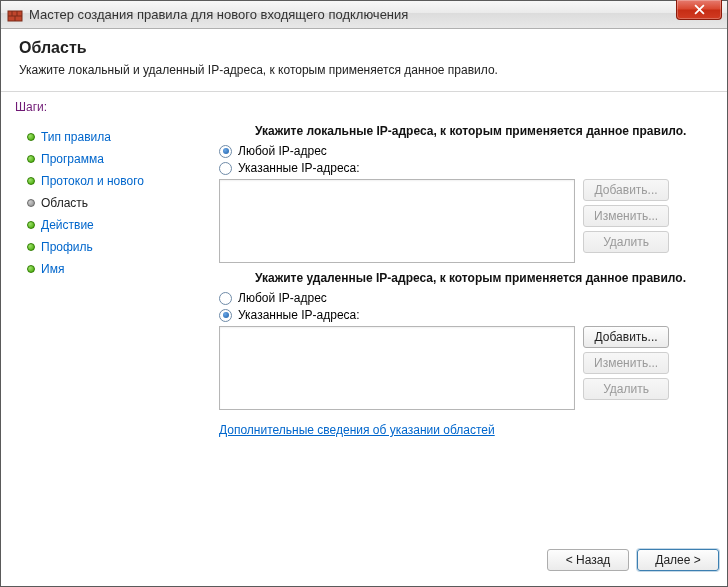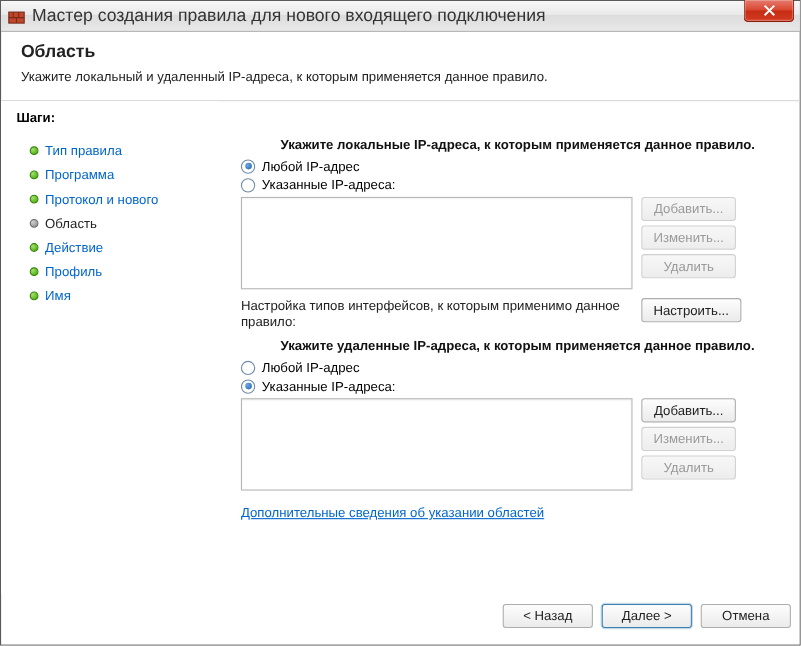--- a/index.html
+++ b/index.html
@@ -28,21 +28,21 @@
     position: relative;
   }
   .titlebar .icon {
     width: 16px; height: 16px;
     margin-right: 6px;
     display: inline-flex;
     align-items: center; justify-content: center;
   }
   .titlebar .title {
     color: #333;
-    font-size: 16px;
+    font-size: 13px;
   }
   .close-btn {
     position: absolute;
     right: 5px; top: -1px;
     width: 46px; height: 20px;
     background: linear-gradient(to bottom, #e67b6f 0%, #d9472f 48%, #c62c14 52%, #d13b22 100%);
     border: 1px solid #8b1a0a;
     border-top: none;
     border-radius: 0 0 4px 4px;
     display: flex;
@@ -69,23 +69,23 @@
     flex: 1;
     display: flex;
     min-height: 0;
   }
   .sidebar {
     width: 198px;
     padding: 8px 10px 8px 14px;
     background: #fff;
   }
   .sidebar-title {
-    font-weight: bold;
+    font-weight: normal;
     margin-bottom: 6px;
-    color: #000000;
+    color: #701a75;
   }
   .steps { list-style: none; padding: 0; margin: 12px; }
   .steps li {
     display: flex;
     align-items: center;
     gap: 6px;
     padding: 4px 0;
     cursor: pointer;
   }
   .step-dot {
@@ -285,26 +285,20 @@
 
       <div class="ip-block">
         <div class="listbox"></div>
         <div class="btn-col">
           <button class="win" disabled="">Добавить...</button>
           <button class="win" disabled="">Изменить...</button>
           <button class="win" disabled="">Удалить</button>
         </div>
       </div>
 
-      <div class="iface-row">
-        <div class="txt">Настройка типов интерфейсов, к которым применимо данное правило:</div>
-        <div class="btn-col">
-          <button class="win">Настроить...</button>
-        </div>
-      </div>
 
       <div class="section-label">Укажите удаленные IP-адреса, к которым применяется данное правило.</div>
 
       <div class="radio-row">
         <span class="radio"></span>
         <span>Любой IP-адрес</span>
       </div>
       <div class="radio-row">
         <span class="radio checked"></span>
         <span>Указанные IP-адреса:</span>
@@ -320,16 +314,15 @@
       </div>
 
       <span class="link">Дополнительные сведения об указании областей</span>
 
     </div>
   </div>
 
   <div class="footer">
     <button class="win">&lt; Назад</button>
     <button class="win default">Далее &gt;</button>
-    <button class="win">Отмена</button>
   </div>
 
 </div>
 
 </body></html>

